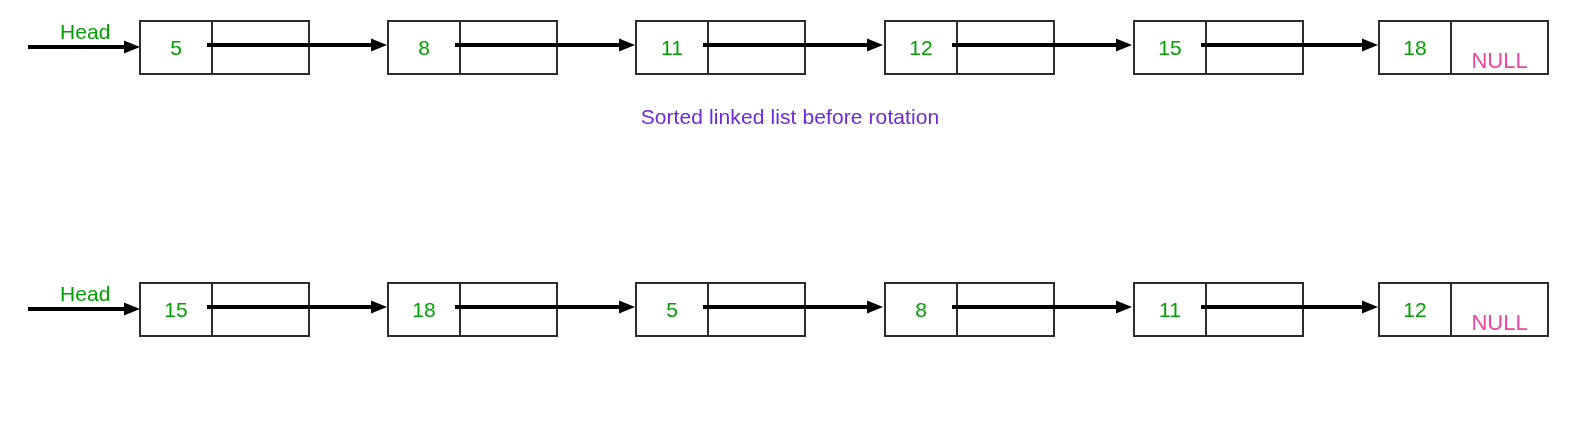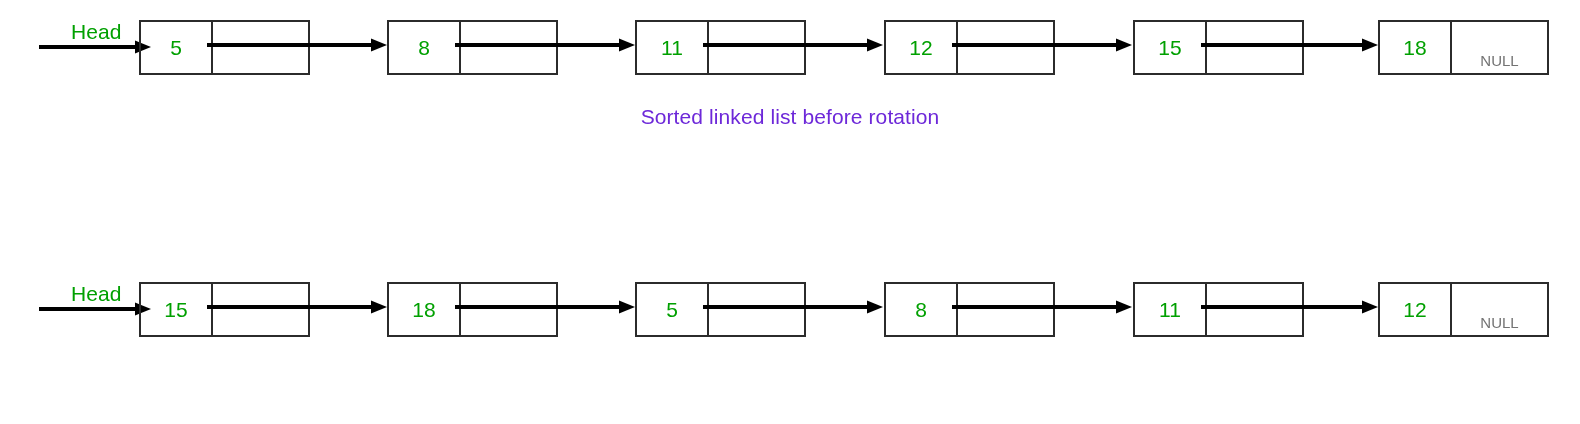--- a/index.html
+++ b/index.html
@@ -18,21 +18,21 @@
     position: absolute;
     left: 0;
     width: 1580px;
   }
   #row-before { top: 0; }
   #row-after  { top: 262px; }
 
   
   .head-group {
     position: absolute;
-    left: 39px;
+    left: 28px;
     top: 0;
     width: 112px;
     height: 75px;
   }
   .head-label {
     position: absolute;
     left: 32px;
     top: 20px;
     font-size: 21px;
     color: #00a000;
@@ -72,22 +72,22 @@
     justify-content: center;
     font-size: 21px;
     color: #00a000;
   }
   .node-next {
     flex: 1;
     position: relative;
     display: flex;
     align-items: center;
     justify-content: center;
-    font-size: 15px;
-    color: #737373;
+    font-size: 22px;
+    color: #ec4899;
     margin-top: 26px;
   }
   
   .link-arrow {
     position: absolute;
     top: 18px;
     height: 14px;
     pointer-events: none;
   }
 

